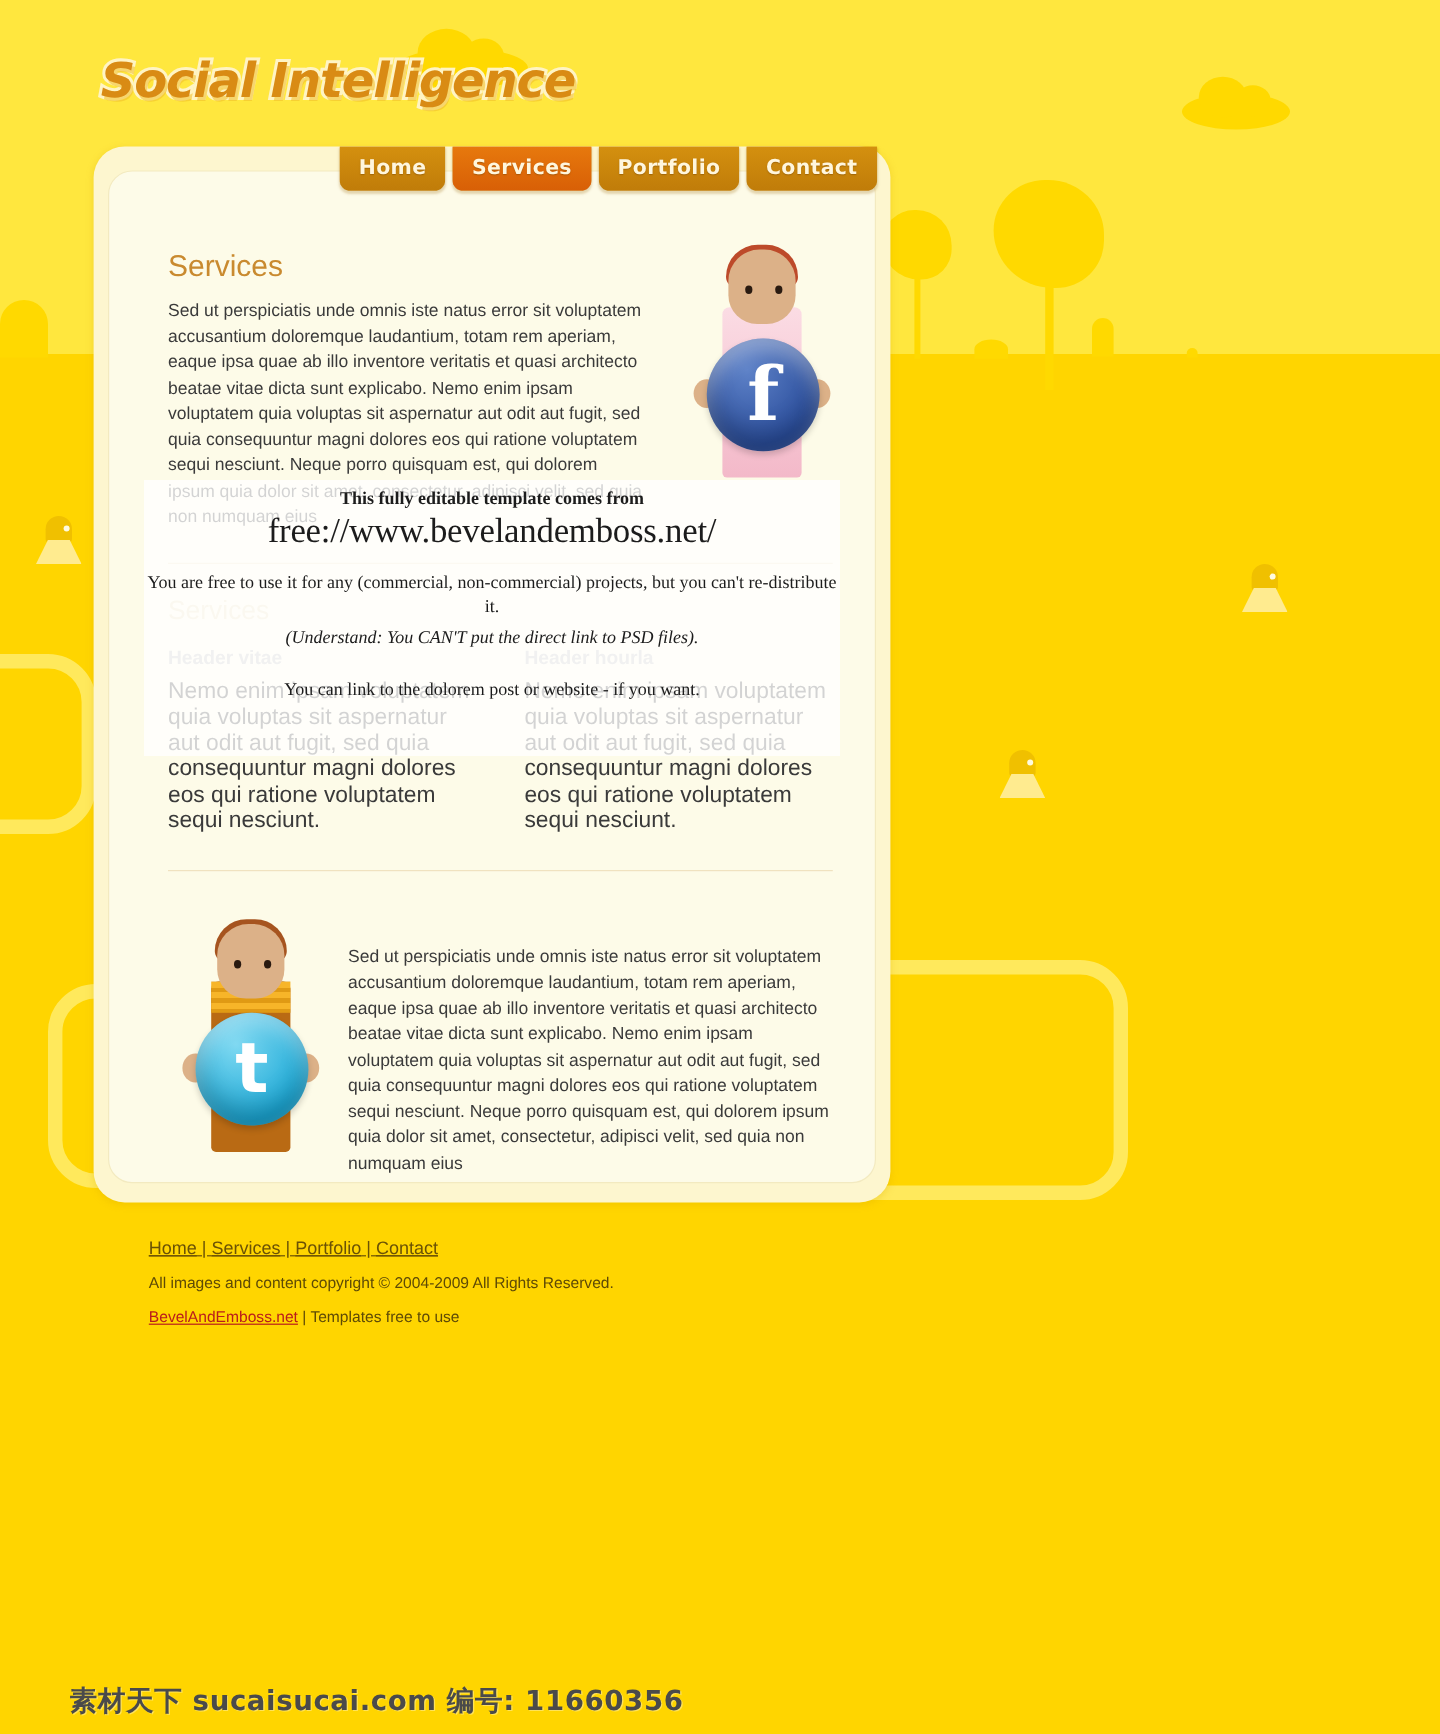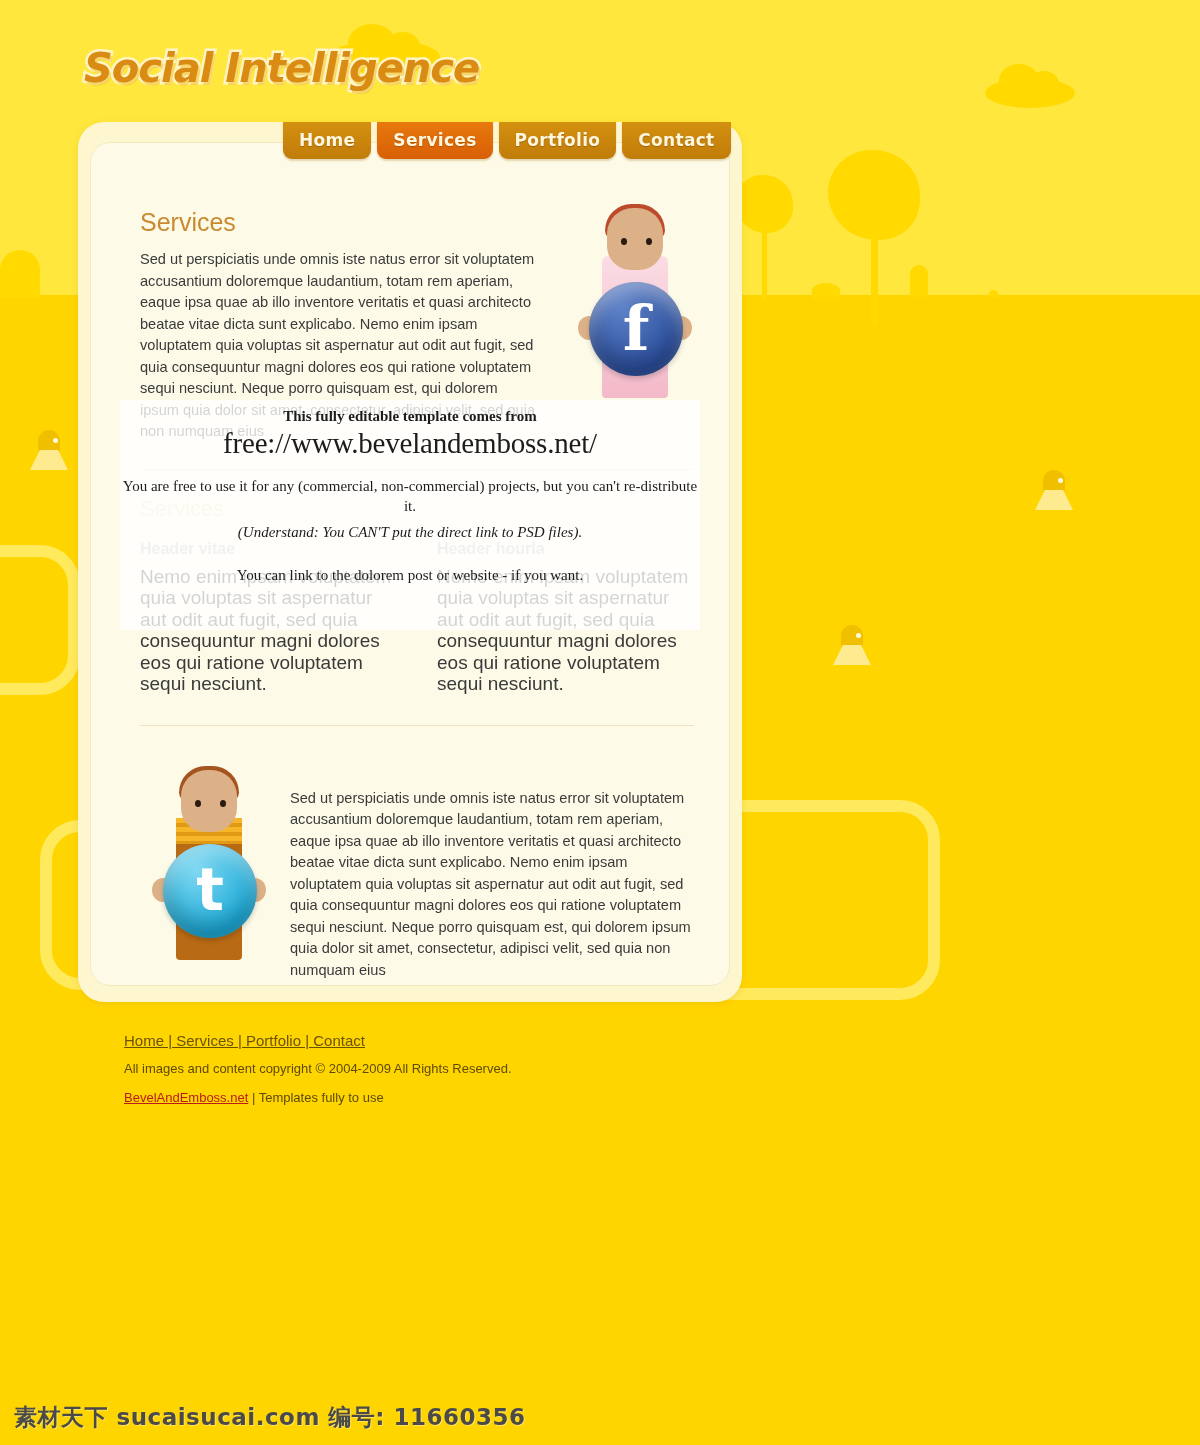--- a/index.html
+++ b/index.html
@@ -200,20 +200,21 @@
   #footer .flinks a{ color:#6b5205; text-decoration:underline; }
   #footer .copy{ font-size:13px; color:#5e4a06; margin-bottom:14px; }
   #footer .credit{ font-size:13px; color:#5e4a06; }
   #footer .credit a{ color:#b91c1c; text-decoration:underline; }
 
   
   #stockbar{
     position:absolute; left:0; bottom:0; width:1200px; height:56px;
     display:flex; align-items:center; z-index:9;
     background:#ffd500;
+    padding-left:44px;
   }
   #stockbar .txt{
     margin-left:14px;
     font-family:"DejaVu Sans", sans-serif;
     font-size:23px; font-weight:bold; color:#4a4a4a;
     letter-spacing:.5px;
     text-shadow:1px 1px 0 rgba(255,255,255,.35);
   }
 </style>
 </head>
@@ -347,19 +348,19 @@
   <div class="w4">(Understand: You CAN'T put the direct link to PSD files).</div>
   <div class="w5">You can link to the dolorem post or website - if you want.</div>
 </div>
 
 <div id="footer">
   <div class="flinks">
     <a href="#">Home</a><span> | </span><a href="#">Services</a><span> | </span><a href="#">Portfolio</a><span> | </span><a href="#">Contact</a>
   </div>
   <div class="copy">All images and content copyright © 2004-2009 All Rights Reserved.</div>
   <div class="credit">
-    <a href="#">BevelAndEmboss.net</a><span> | Templates fully to use</span>
+    <a href="#">BevelAndEmboss.net</a><span> | Templates free to use</span>
   </div>
 </div>
 
 <div id="stockbar">
   <div class="txt">素材天下 sucaisucai.com  编号: 11660356</div>
 </div>
 
 </body></html>

